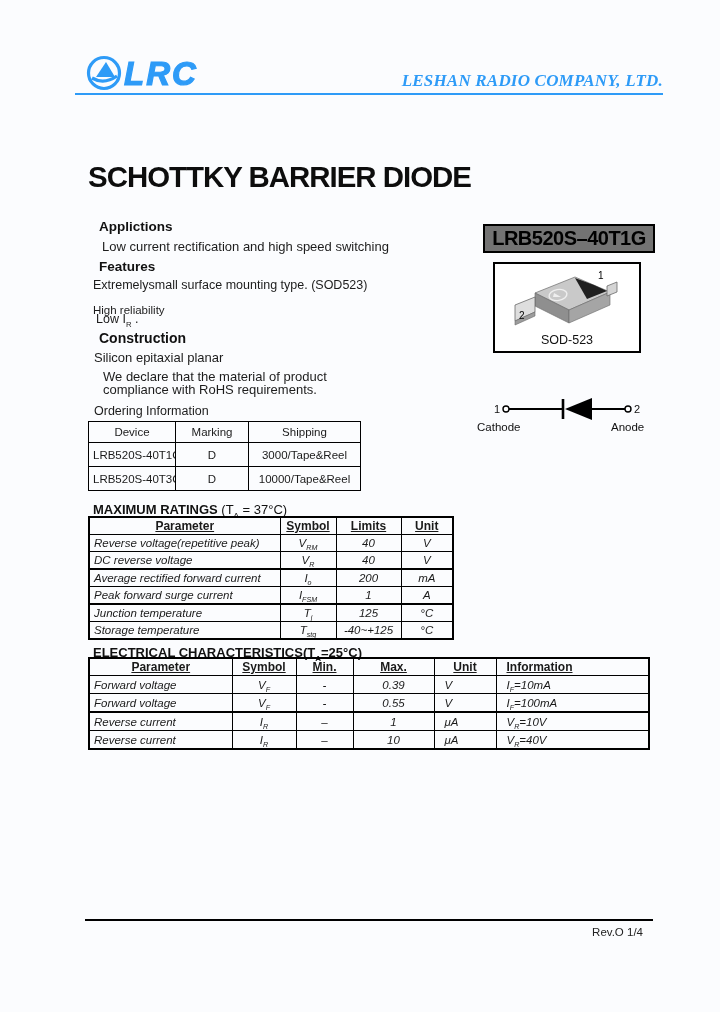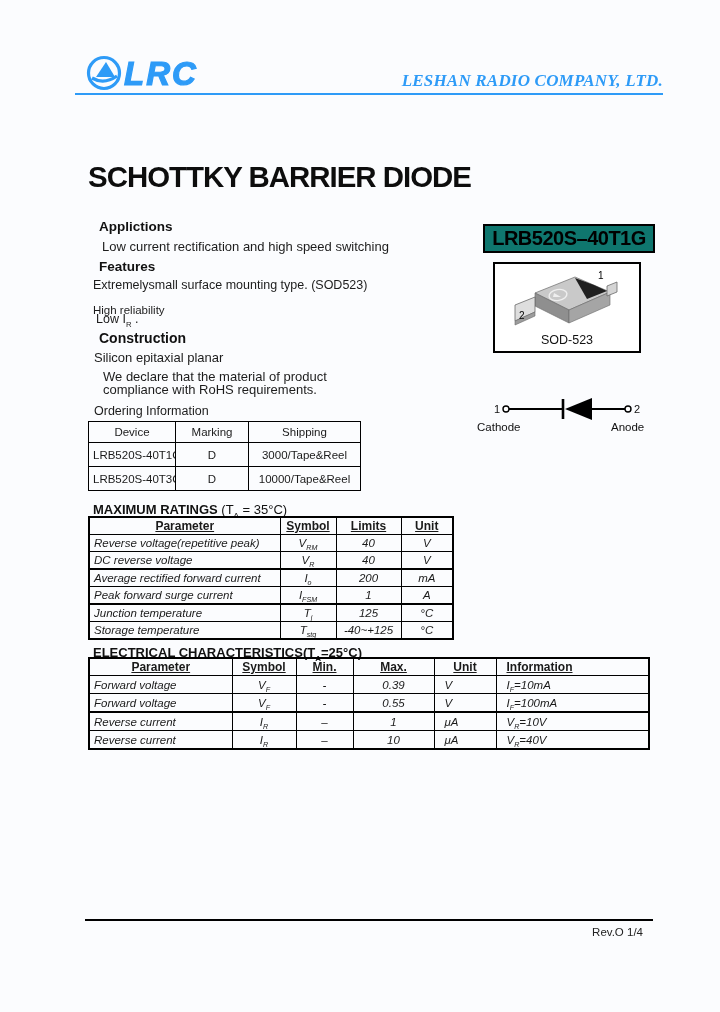--- a/index.html
+++ b/index.html
@@ -26,21 +26,21 @@
   }
 
   .h-sec { position:absolute; font-weight:bold; font-size:13.5px; color:#111; }
   .t-line { position:absolute; font-size:13px; color:#1c1c1c; white-space:nowrap; }
 
   sub { font-size:0.62em; line-height:0; }
 
   
   .part-box {
     position:absolute; left:483px; top:224px; width:168px; height:25px;
-    border:2px solid #000; background:#0f766e; text-align:center;
+    border:2px solid #000; background:#737373; text-align:center;
     font-size:20px; font-weight:bold; line-height:25px; letter-spacing:-0.5px; color:#000;
     white-space:nowrap;
   }
 
   
   .pkg-box {
     position:absolute; left:493px; top:262px; width:144px; height:87px;
     border:2px solid #000; background:#fff;
   }
   .pkg-name { position:absolute; bottom:4px; left:0; width:100%; text-align:center; font-size:12.5px; color:#111; }
@@ -165,21 +165,21 @@
       <tr style="height:22px;">
         <td class="dev">LRB520S-40T3G</td>
         <td>D</td>
         <td>10000/Tape&amp;Reel</td>
       </tr>
     </tbody>
       </table>
   </div>
 
   <div class="sec-head" style="left:93px; top:502px;">
-    <b>MAXIMUM RATINGS</b><span> (T</span><sub>A</sub><span> = 35°C)</span>
+    <b>MAXIMUM RATINGS</b><span> (T</span><sub>A</sub><span> = 37°C)</span>
   </div>
   <div class="tbl" style="left:88px; top:516px;">
     <table class="rt-tbl max-tbl">
       <colgroup>
           <col style="width:191px">
           <col style="width:56px">
           <col style="width:65px">
           <col style="width:52px">
         </colgroup>
       <tbody>

